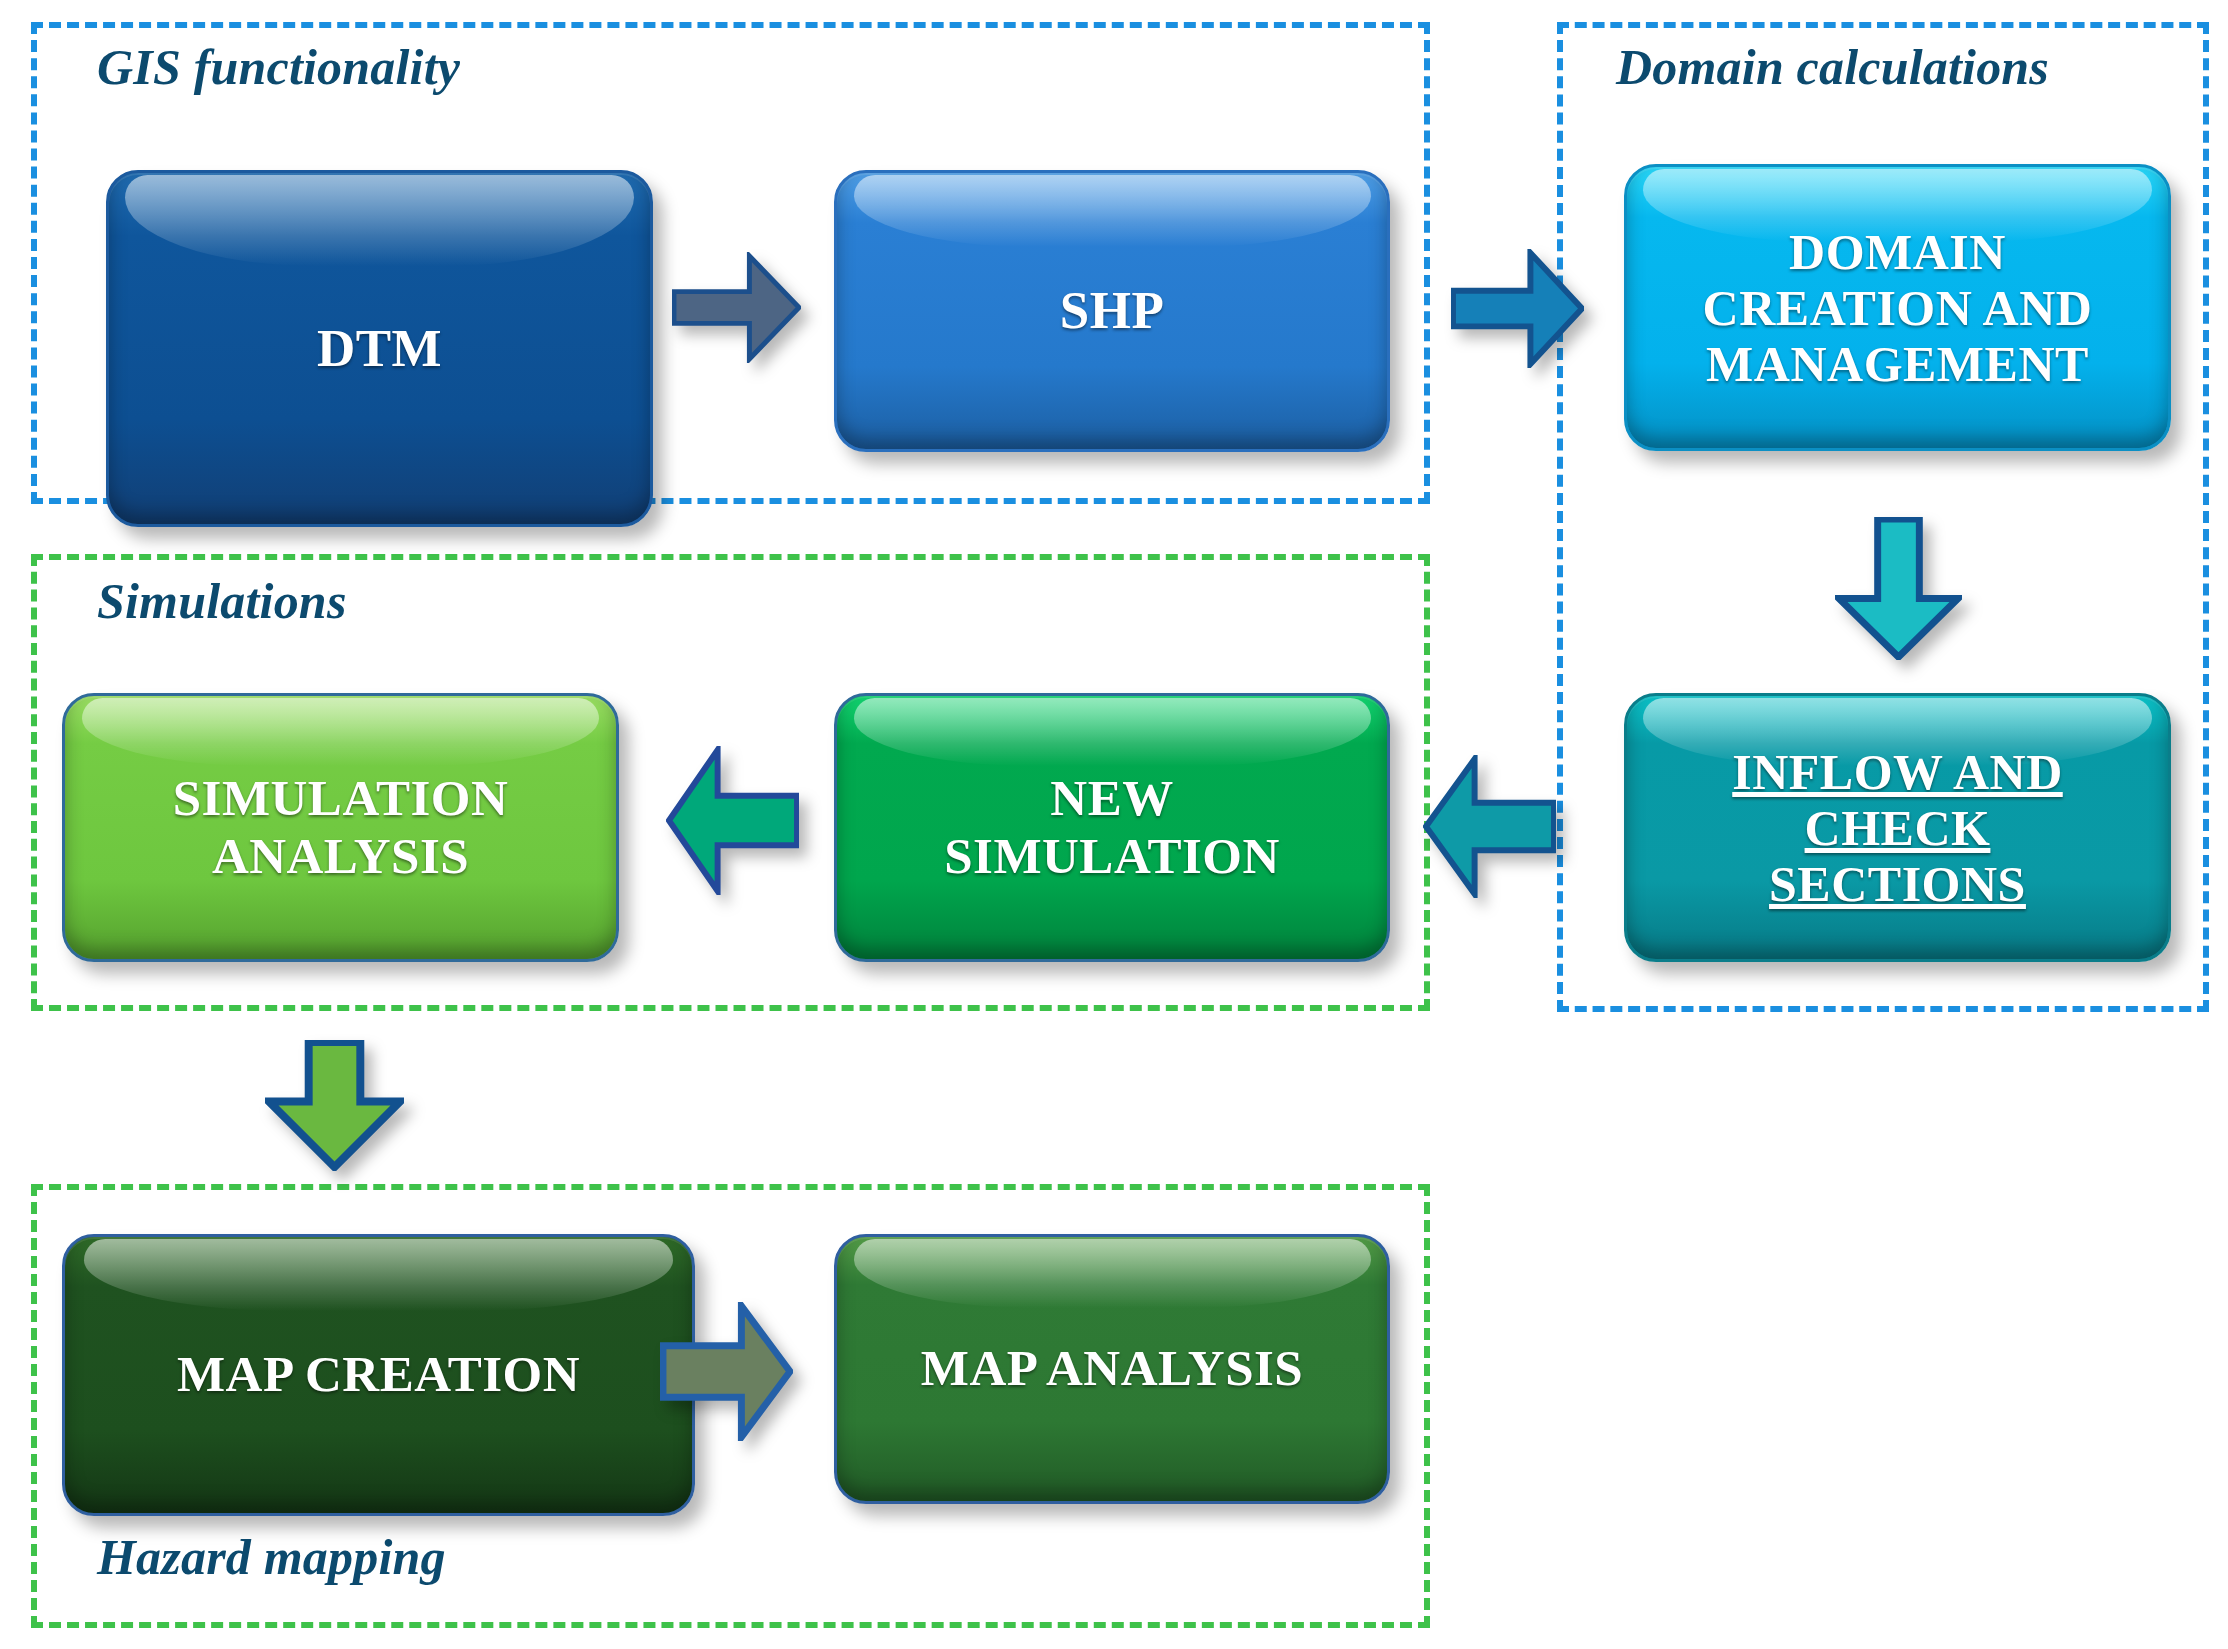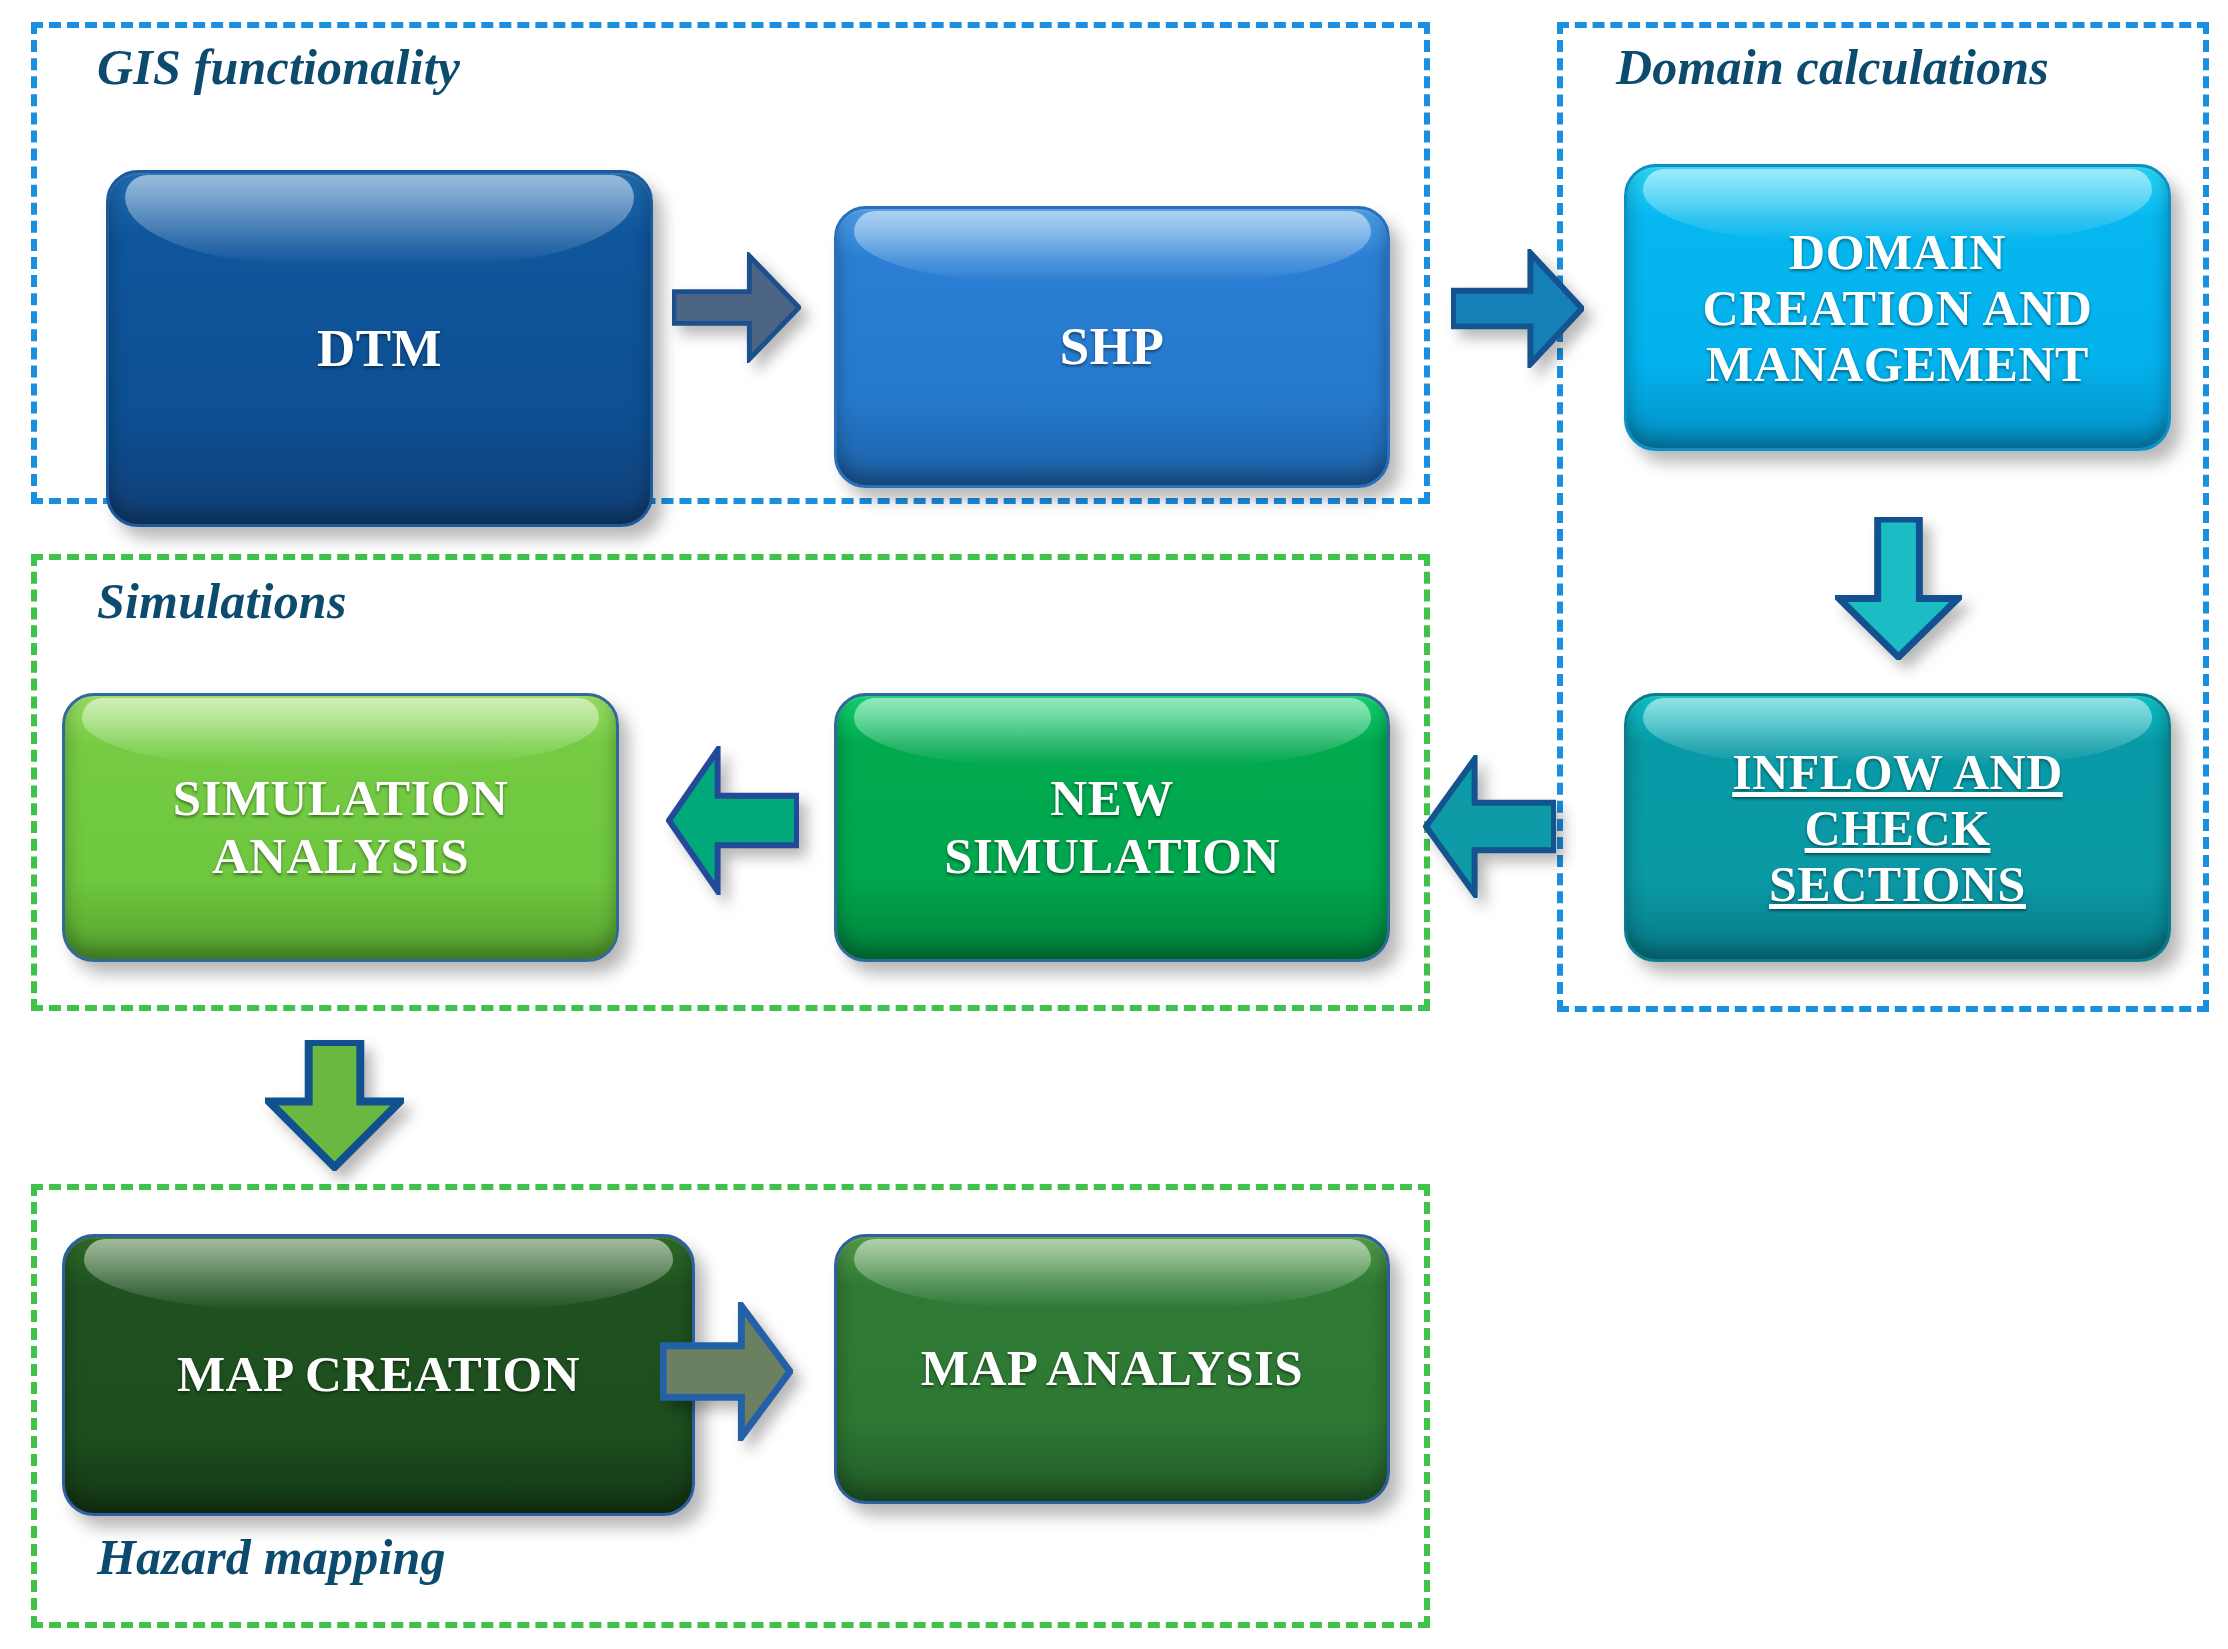--- a/index.html
+++ b/index.html
@@ -103,21 +103,21 @@
 
   <div class="panel-label" style="left:97px; top:38px;">GIS functionality</div>
   <div class="panel-label" style="left:1616px; top:38px;">Domain calculations</div>
   <div class="panel-label" style="left:97px; top:572px;font-style:italic;">Simulations</div>
   <div class="panel-label" style="left:97px; top:1528px;">Hazard mapping</div>
 
   <div class="box fill-dtm" style="left:62px; top:170px; width:547px; height:357px; font-size:53px;margin-left:44px;">
     <span class="lbl">DTM</span>
   </div>
 
-  <div class="box fill-shp" style="left:834px; top:170px; width:556px; height:282px; font-size:53px;margin-top:36px;">
+  <div class="box fill-shp" style="left:834px; top:170px; width:556px; height:282px; font-size:53px;">
     <span class="lbl">SHP</span>
   </div>
 
   <div class="box fill-domain" style="left:1624px; top:164px; width:547px; height:287px; font-size:50px;">
     <span class="lbl">
       <span>DOMAIN</span><br>
       <span>CREATION AND</span><br>
       <span>MANAGEMENT</span>
     </span>
   </div>

